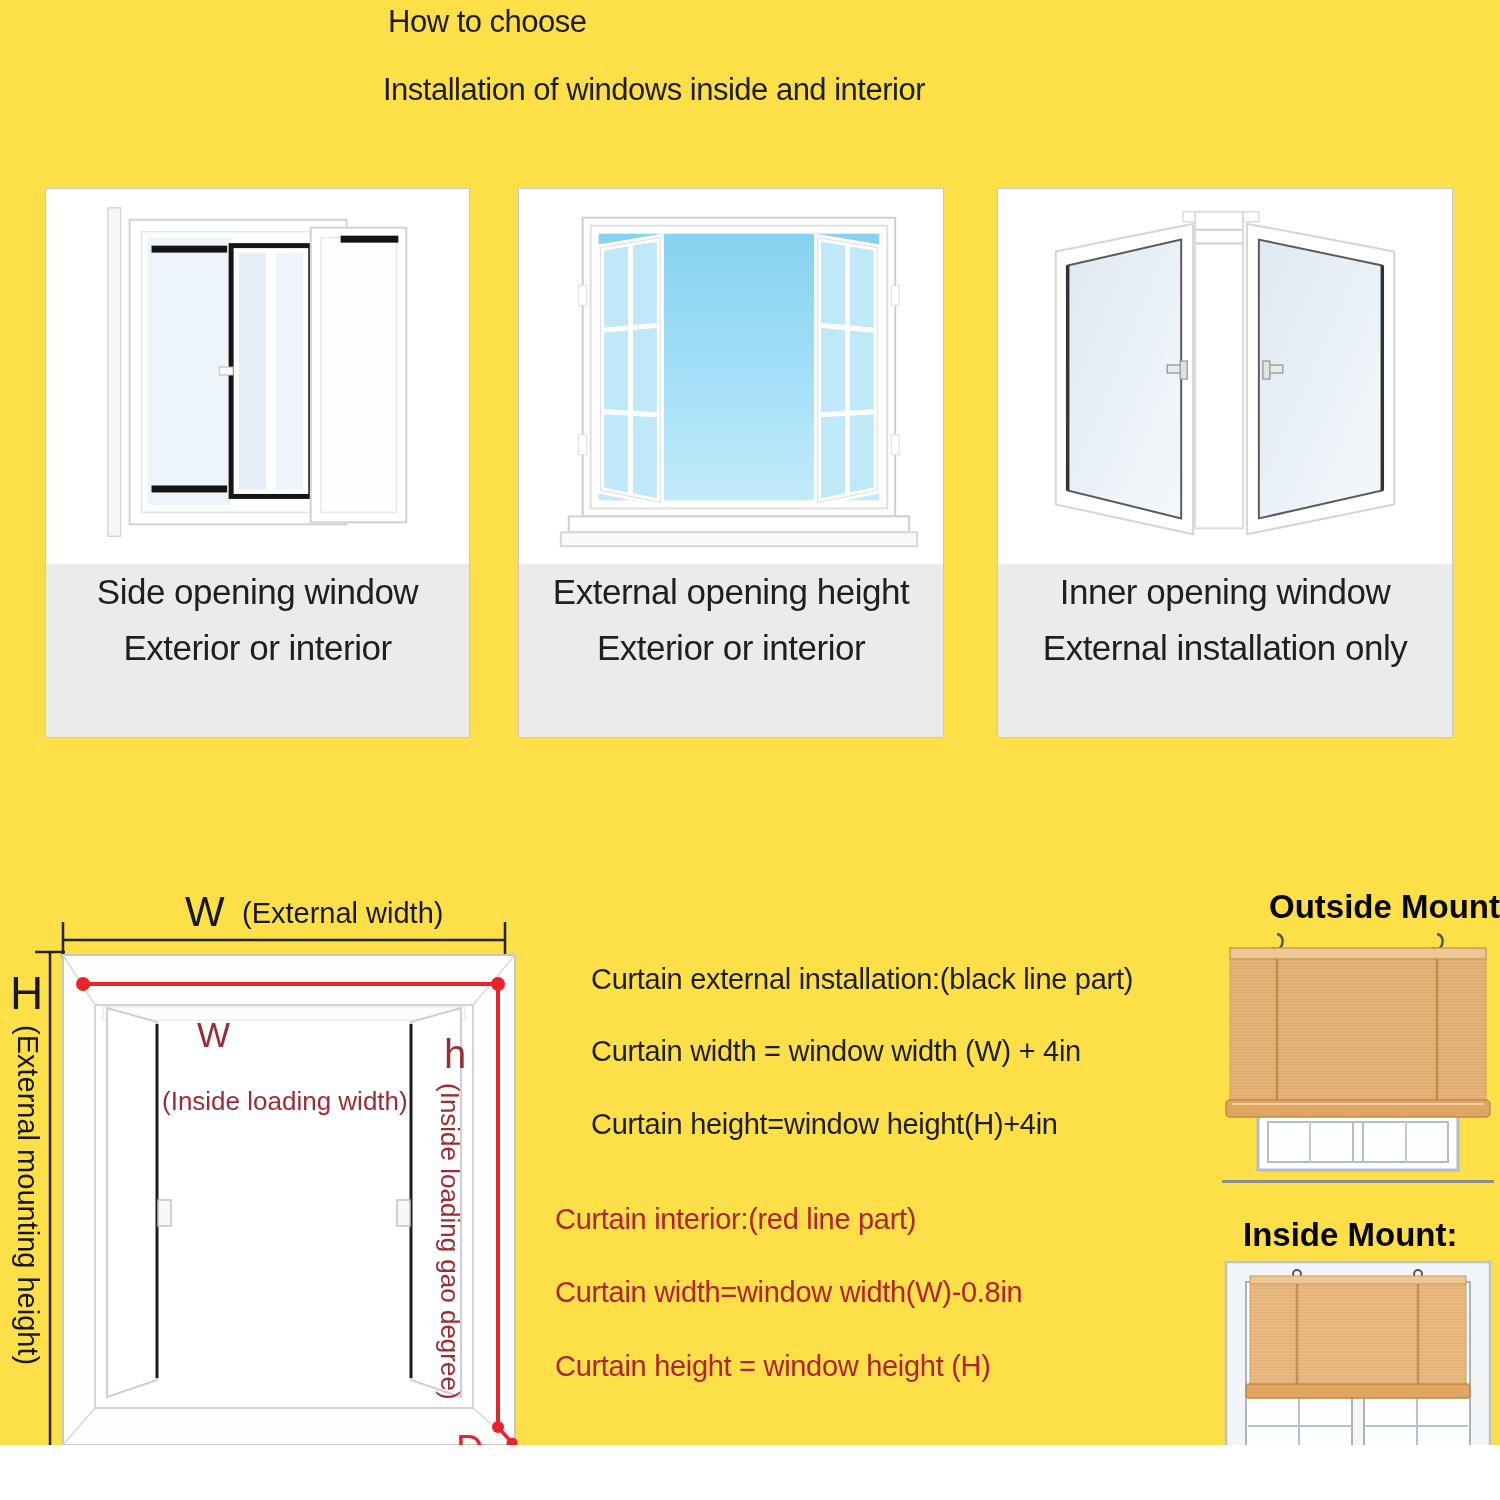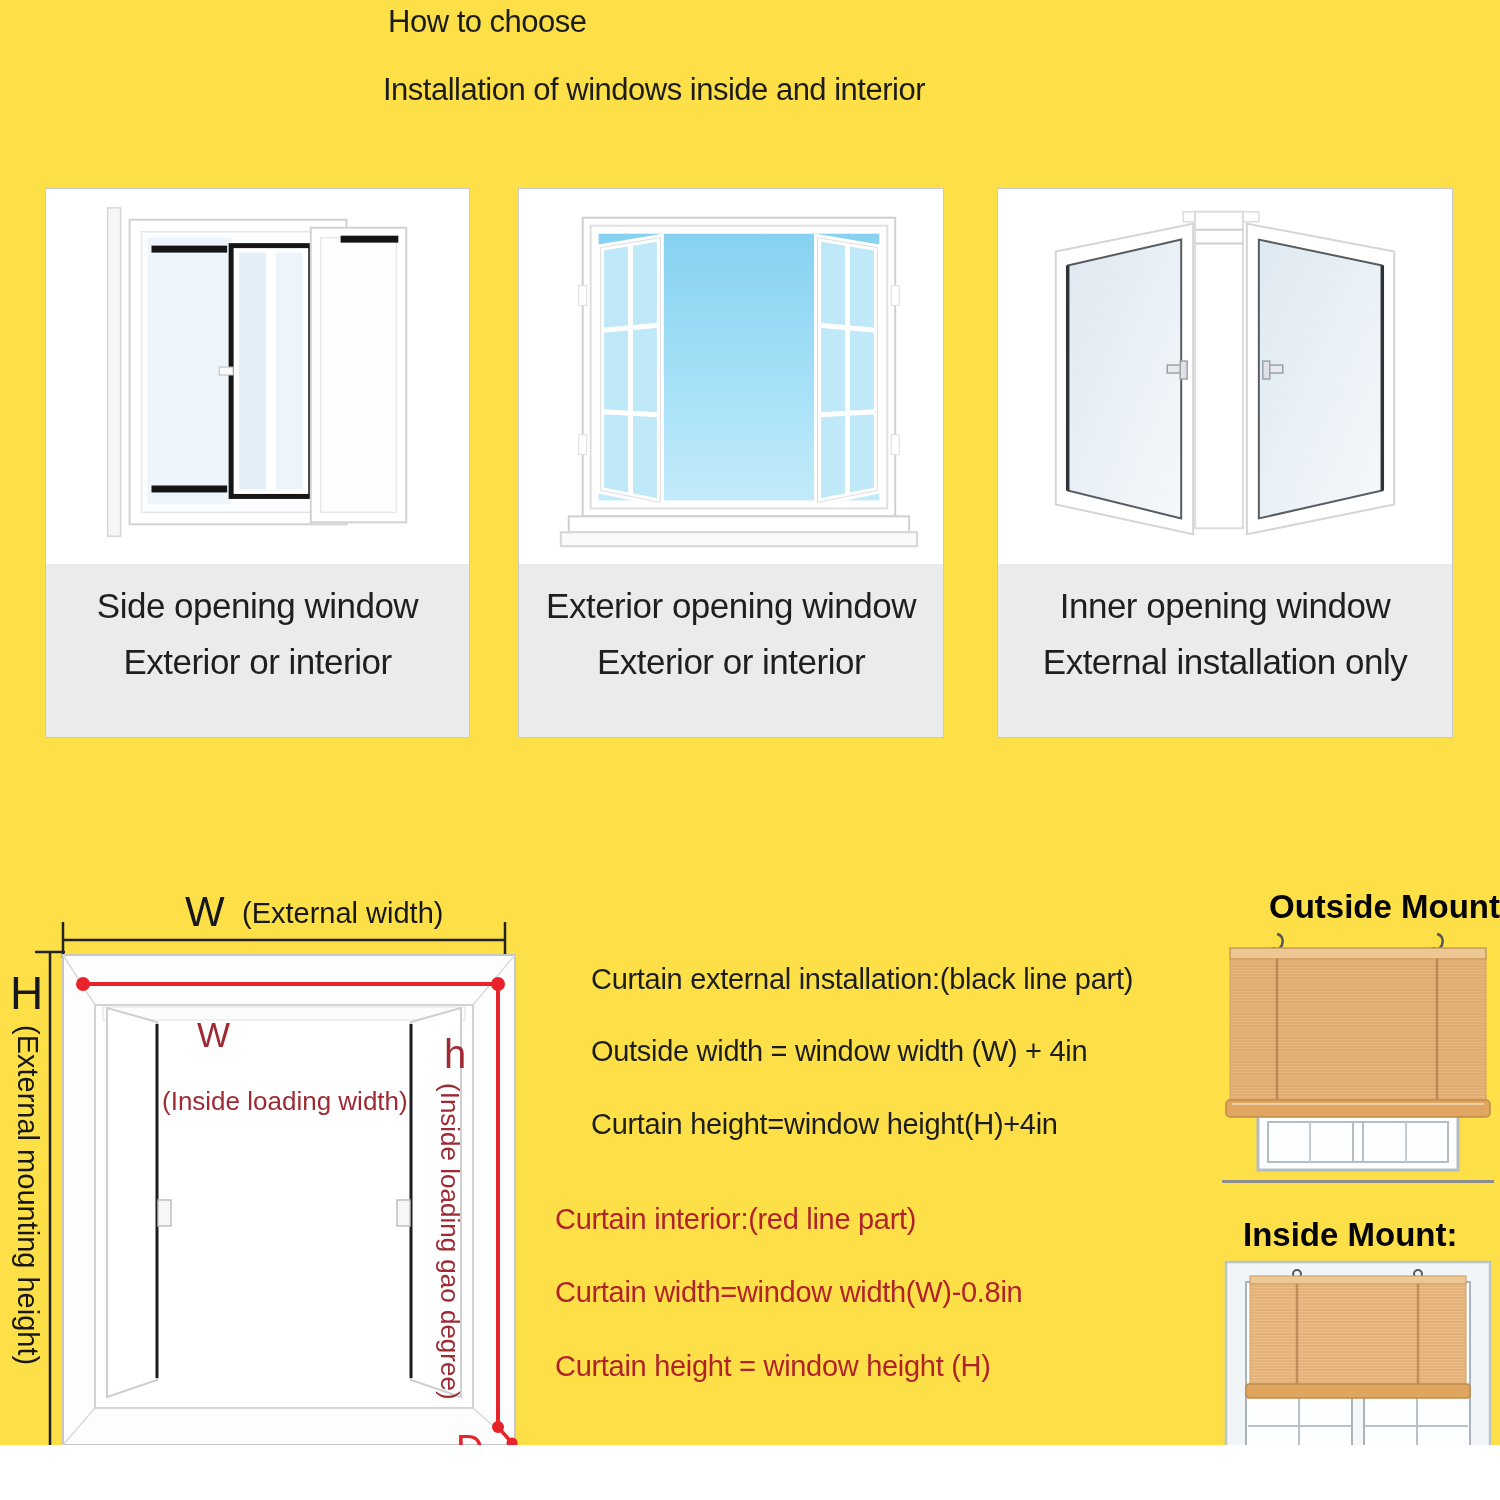--- a/index.html
+++ b/index.html
@@ -6,21 +6,21 @@
   .canvas{position:relative;width:1500px;height:1445px;background:#fde047;overflow:hidden;
           font-family:"Liberation Sans","DejaVu Sans",sans-serif;color:#1a1a1a;}
   .abs{position:absolute;}
   .nowrap{white-space:nowrap;}
   .title{font-size:31px;letter-spacing:-0.5px;color:#1c1c1c;}
   .subtitle{font-size:31px;letter-spacing:-0.5px;color:#1c1c1c;}
   .panel{position:absolute;top:188px;height:550px;background:#fff;border:1px solid #c9c9c9;box-sizing:border-box;}
   .panel-img{position:absolute;left:0;right:0;top:0;height:377px;}
   .panel-img svg{display:block;width:100%;height:100%;}
   .panel-caption{position:absolute;left:0;right:0;bottom:0;height:173px;background:#ebebeb;text-align:center;}
-  .cap1{margin-top:22px;font-size:35px;letter-spacing:-0.5px;color:#1f1f1f;white-space:nowrap;}
+  .cap1{margin-top:8px;font-size:35px;letter-spacing:-0.5px;color:#1f1f1f;white-space:nowrap;}
   .cap2{margin-top:16px;font-size:35px;letter-spacing:-0.5px;color:#1f1f1f;white-space:nowrap;}
   .diagram-svg{position:absolute;left:0;top:860px;width:560px;height:640px;}
   .dim-letter{font-size:42px;color:#171717;}
   .dim-letter-h{font-size:46px;color:#171717;}
   .dim-label{font-size:29px;color:#171717;}
   .vlabel{position:absolute;transform-origin:0 0;transform:rotate(90deg);white-space:nowrap;}
   .red-letter{color:#9e2b34;}
   .red-label{color:#9e2b34;}
   .d-letter{font-size:38px;color:#e8232a;}
   .instr{position:absolute;left:555px;font-size:29px;letter-spacing:-0.3px;white-space:nowrap;}
@@ -102,21 +102,21 @@
           <line x1="302" y1="226" x2="358" y2="223" stroke="#ffffff" stroke-width="5"></line>
           <polygon points="360,58 300,48 300,314 360,302" fill="none" stroke="#dcdcdc" stroke-width="1"></polygon>
         </g>
         <g>
           <rect x="50" y="328" width="342" height="16" fill="#ffffff" stroke="#d0d0d0" stroke-width="2"></rect>
           <rect x="42" y="344" width="358" height="14" fill="#fafafa" stroke="#d6d6d6" stroke-width="2"></rect>
         </g>
       </svg>
     </div>
     <div class="panel-caption">
-      <div class="cap1">Exterior opening window</div>
+      <div class="cap1">External opening height</div>
       <div class="cap2">Exterior or interior</div>
     </div>
   </div>
 
   <div class="panel" style="left:997px;width:456px;">
     <div class="panel-img">
       <svg viewBox="0 0 456 377">
         <defs>
           <linearGradient id="g3" x1="0" y1="0" x2="1" y2="1">
             <stop offset="0" stop-color="#dfe9f1"></stop>
@@ -196,21 +196,21 @@
   <div class="abs dim-label nowrap" style="left:242px;top:897px;">(External width)</div>
   <div class="abs dim-letter-h nowrap" style="left:10px;top:966px;">H</div>
   <div class="vlabel dim-label" style="left:44px;top:1025px;">(External mounting height)</div>
   <div class="abs red-letter nowrap" style="left:197px;top:1015px;font-size:35px;">W</div>
   <div class="abs red-label nowrap" style="left:162px;top:1058px;font-size:26px;margin-top:28px;">(Inside loading width)</div>
   <div class="abs red-letter nowrap" style="left:444px;top:1032px;font-size:40px;">h</div>
   <div class="vlabel red-label" style="left:465px;top:1083px;font-size:26px;">(Inside loading gao degree)</div>
   <div class="abs d-letter nowrap" style="left:456px;top:1428px;">D</div>
 
   <div class="instr black" style="top:963px;">Curtain external installation:(black line part)</div>
-  <div class="instr black" style="top:1035px;">Outside width = window width (W) + 4in</div>
+  <div class="instr black" style="top:1035px;">Curtain width = window width (W) + 4in</div>
   <div class="instr black" style="top:1108px;">Curtain height=window height(H)+4in</div>
   <div class="instr red" style="top:1203px;">Curtain interior:(red line part)</div>
   <div class="instr red" style="top:1276px;">Curtain width=window width(W)-0.8in</div>
   <div class="instr red" style="top:1350px;">Curtain height = window height (H)</div>
 
   <div class="mount-title" style="left:1245px;top:888px;margin-left:24px;">Outside Mount:</div>
   <div class="mount-svg" style="left:1222px;top:932px;height:248px;">
     <svg viewBox="0 0 272 248">
       <defs>
         <pattern id="oTex" width="6" height="3" patternUnits="userSpaceOnUse">

